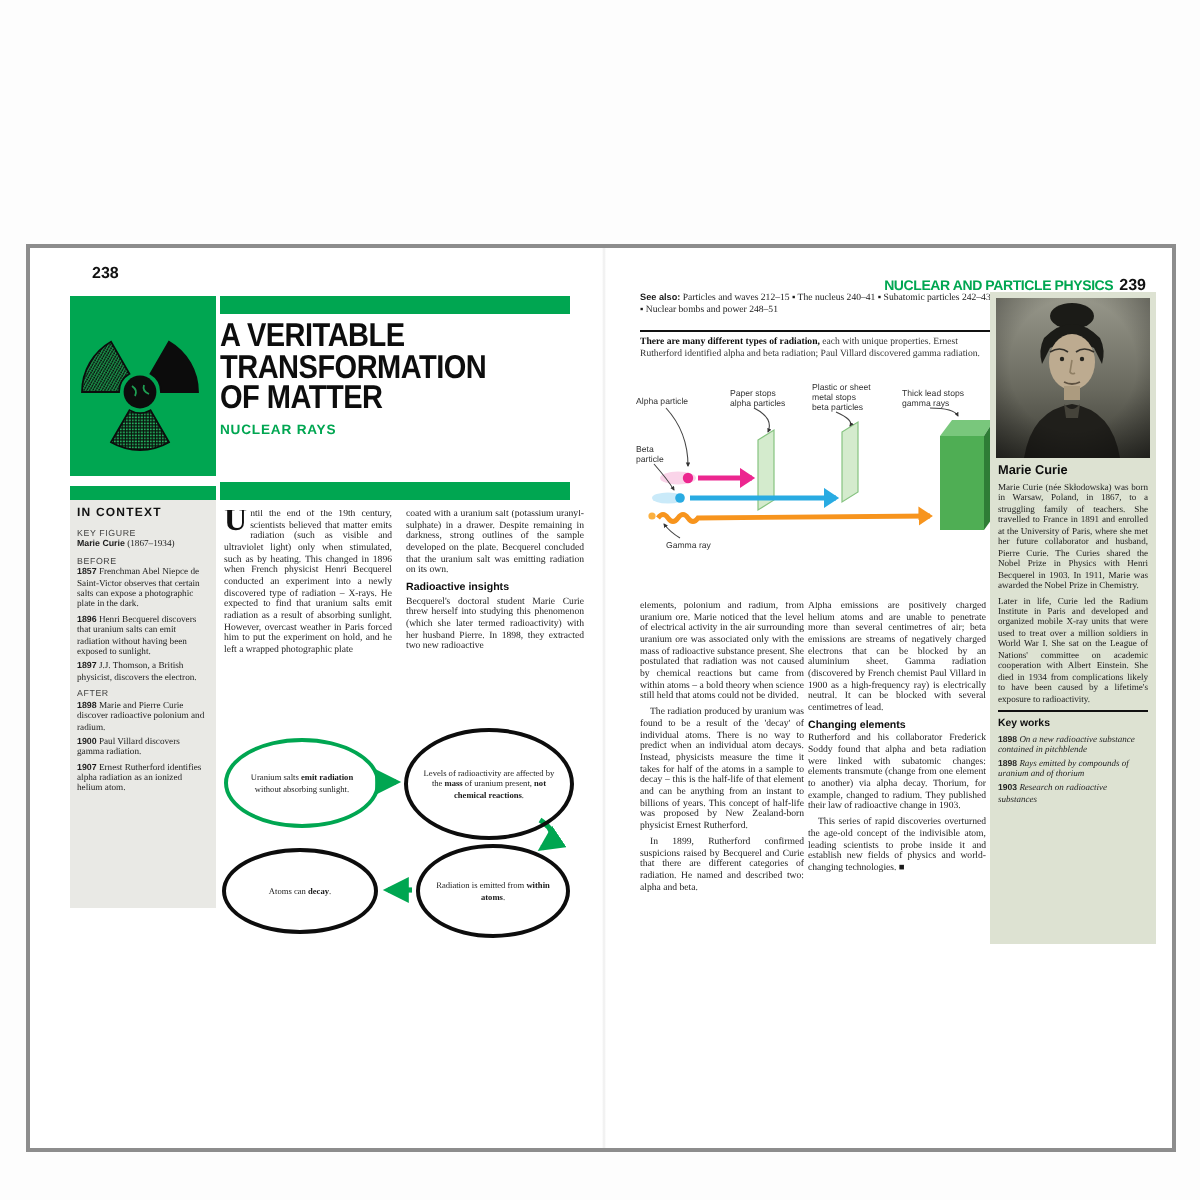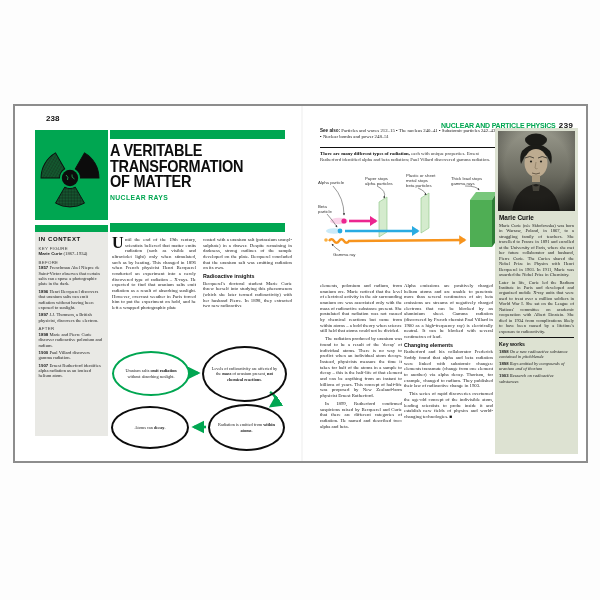--- a/index.html
+++ b/index.html
@@ -1,19 +1,19 @@
 <!DOCTYPE html>
 <html><head>
 <meta charset="utf-8">
 <style>
   html,body{margin:0;padding:0;background:#fff;width:600px;height:600px;overflow:hidden;}
   *{box-sizing:border-box;}
   .sans{font-family:"Liberation Sans",sans-serif;}
   #canvas{position:relative;width:600px;height:600px;background:#fdfdfd;}
-  #spread{position:absolute;left:13px;top:104px;width:575px;height:359px;background:#ffffff;border:2px solid #8d8d8d;}
+  #spread{position:absolute;left:13px;top:122px;width:575px;height:454px;background:#ffffff;border:2px solid #8d8d8d;}
   #spread:after{content:"";position:absolute;left:286px;top:0;width:2px;height:100%;background:linear-gradient(90deg,rgba(0,0,0,0),rgba(0,0,0,.07),rgba(0,0,0,0));}
   .abs{position:absolute;}
   
   .pagenum{font-family:"Liberation Sans",sans-serif;font-weight:bold;font-size:8px;color:#111;}
   #pg-left{left:31px;top:8px;}
   #icon-box{left:20px;top:24px;width:73px;height:90px;background:#00a651;}
   #bar-top{left:95px;top:24px;width:175px;height:9px;background:#00a651;}
   #title{left:95px;top:37px;width:200px;font-weight:bold;font-size:16.5px;line-height:.94;color:#0d0d0d;letter-spacing:-.3px;transform:scaleX(.88);transform-origin:0 0;}
   #subtitle{left:95px;top:88px;font-weight:bold;font-size:6.8px;letter-spacing:.4px;color:#00a651;}
   #bar-bottom{left:95px;top:117px;width:175px;height:9px;background:#00a651;}
@@ -33,21 +33,21 @@
   #cmap{left:95px;top:240px;width:184px;height:114px;}
   .oval{position:absolute;border:2.2px solid #0d0d0d;border-radius:50%;display:flex;align-items:center;justify-content:center;text-align:center;font-family:"Liberation Serif",serif;font-size:4.3px;line-height:1.2;color:#1b1b1b;padding:4px 7px;}
   .oval.green{border-color:#00a651;}
   #oval1{left:2px;top:5px;width:78px;height:45px;}
   #oval2{left:92px;top:0px;width:85px;height:56px;}
   #oval3{left:98px;top:58px;width:77px;height:47px;}
   #oval4{left:1px;top:60px;width:78px;height:43px;}
   
   #hdr-right{right:13px;top:8px;text-align:right;}
   #hdr-right .h-sec{font-family:"Liberation Sans",sans-serif;font-weight:bold;font-size:7px;letter-spacing:-.2px;color:#00a651;}
-  #hdr-right .h-num{font-family:Liberation Mono, monospace;font-weight:bold;font-size:8px;color:#111;margin-left:3px;margin-top:12px;}
+  #hdr-right .h-num{font-family:Liberation Sans, sans-serif;font-weight:bold;font-size:8px;color:#111;margin-left:3px;margin-top:12px;}
   #see-also{left:305px;top:22px;width:177px;font-family:"Liberation Serif",serif;font-size:4.8px;line-height:1.25;color:#1b1b1b;}
   #see-also b{font-family:"Liberation Sans",sans-serif;font-size:4.6px;}
   #rule{left:305px;top:41px;width:175px;height:1.4px;background:#111;}
   #intro{left:305px;top:45px;width:179px;font-family:"Liberation Serif",serif;font-size:4.8px;line-height:1.22;color:#333;}
   #intro b{color:#0d0d0d;}
   #diagram{left:292px;top:64px;width:191px;height:93px;}
   #colR1{left:305px;top:177px;width:82px;height:180px;}
   #colR2{left:389px;top:177px;width:89px;height:180px;}
   
   #sidebar{left:480px;top:22px;width:83px;height:326px;background:#dde2d2;padding:3px;overflow:hidden;}

